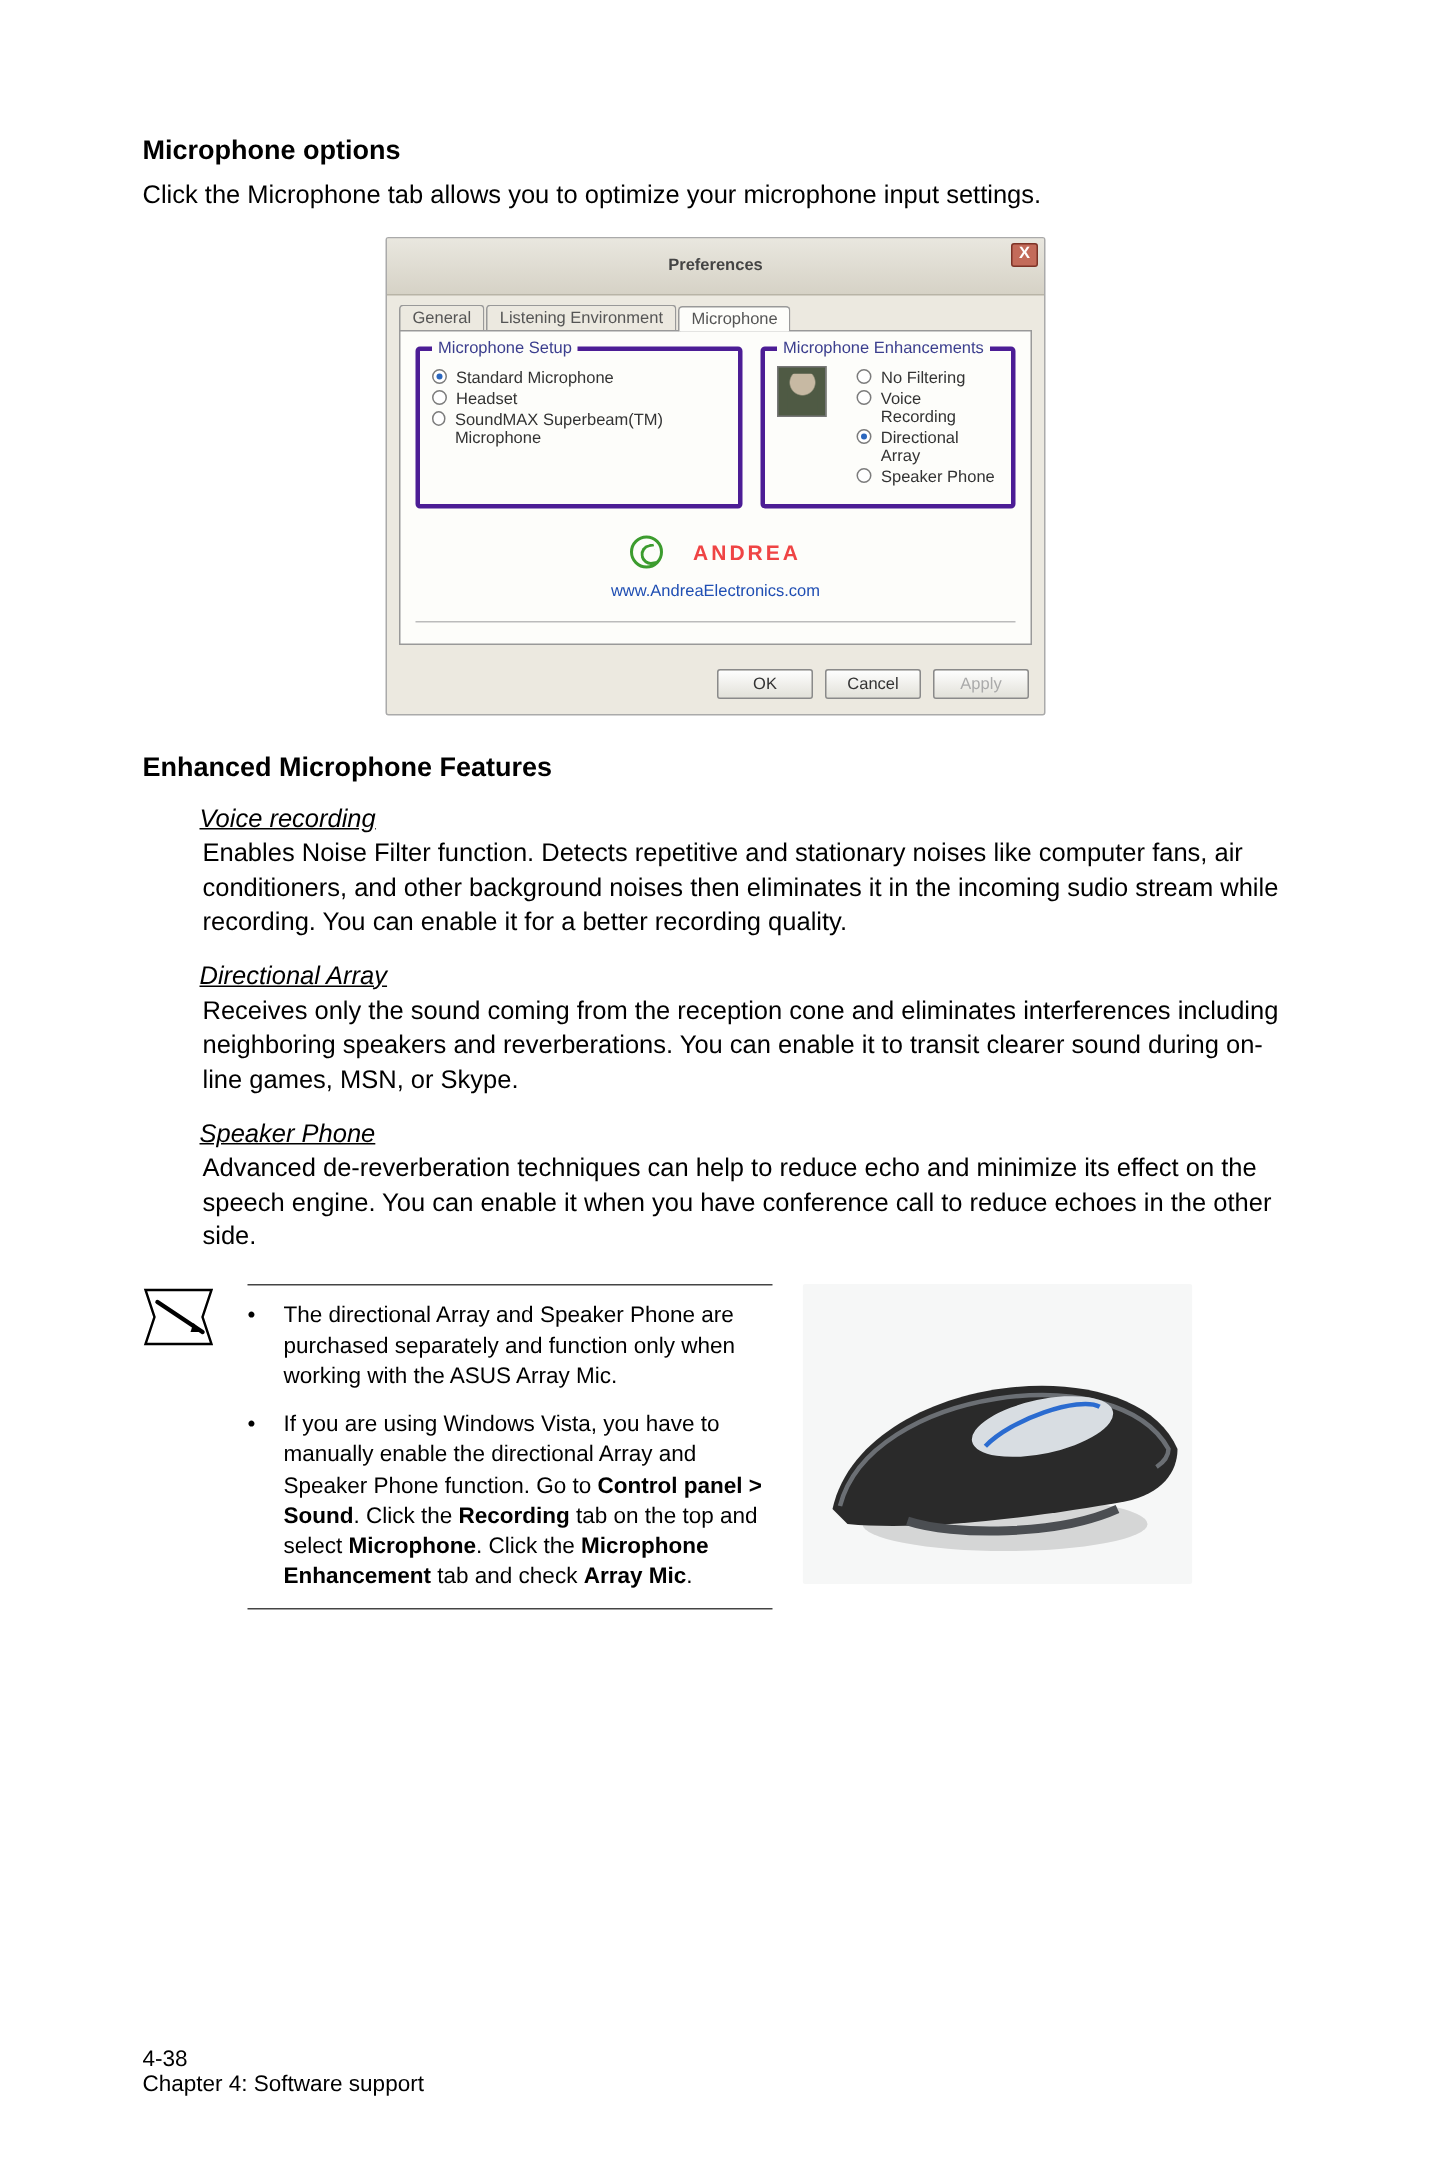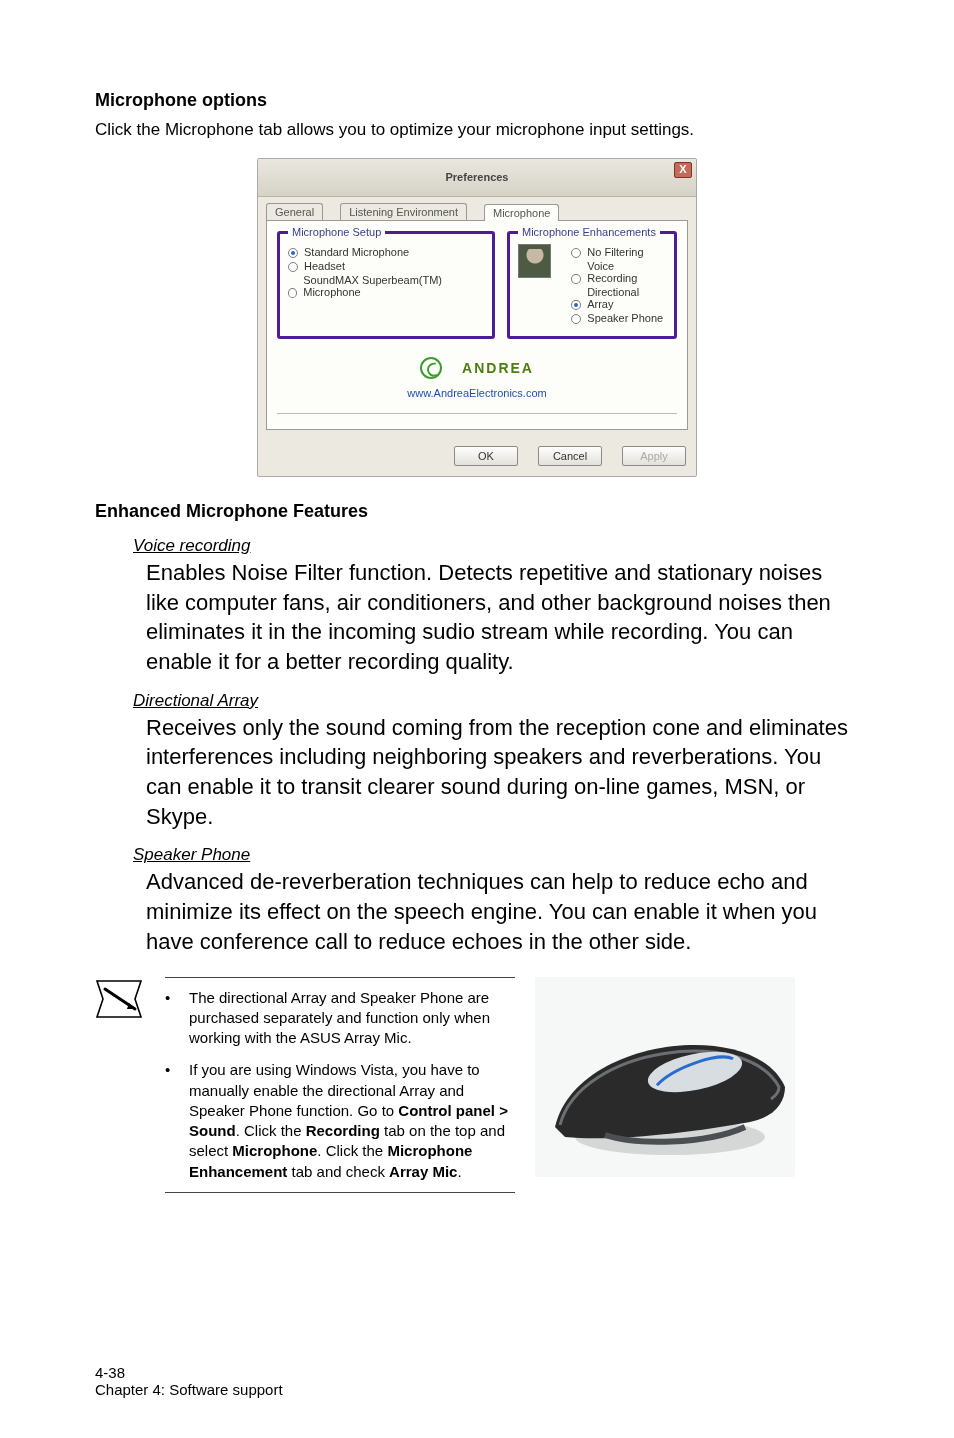--- a/index.html
+++ b/index.html
@@ -56,21 +56,21 @@
     border: 1px solid #7d3327;
     color: #fff;
     font-size: 11px;
     line-height: 13px;
     text-align: center;
     border-radius: 2px;
   }
   .tabs {
     display: flex;
     padding: 6px 8px 0 8px;
-    gap: 16px;
+    gap: 0;
   }
   .tab {
     border: 1px solid #999;
     border-bottom: none;
     background: #ece9e0;
     padding: 2px 8px;
     font-size: 11px;
     color: #555;
     border-top-left-radius: 3px;
     border-top-right-radius: 3px;
@@ -95,61 +95,61 @@
     position: absolute;
     top: -8px; left: 8px;
     background: #fdfdfa;
     padding: 0 4px;
     font-size: 11px;
     color: #3b3e8e;
   }
   .groups-row { display: flex; gap: 12px; }
   .group.left { flex: 1 1 220px; min-height: 90px; }
   .group.right { flex: 0 0 170px; min-height: 90px; display: flex; align-items: flex-start; gap: 20px; }
-  .radio-line { display: flex; align-items: flex-end; gap: 6px; font-size: 11px; color: #333; margin: 2px 0; }
+  .radio-line { display: flex; align-items: flex-start; gap: 6px; font-size: 11px; color: #333; margin: 2px 0; }
   .radio {
     width: 10px; height: 10px; border: 1px solid #7c7c7c; border-radius: 50%; display: inline-block;
     background: #fff; position: relative;
   }
   .radio.sel::after { content: ""; position: absolute; inset: 2px; background: #2a66be; border-radius: 50%; }
   .mic-thumb {
     width: 34px; height: 34px; background: #4f5a44; border: 1px solid #777; position: relative;
   }
   .mic-thumb::after{
     content:""; position:absolute; left:6px; top:4px; width:20px; height:26px;
     background: radial-gradient(circle at 10px 6px,#c7b9a3 0 8px,transparent 9px), #4f5a44;
     border-radius: 3px;
   }
   .andrea-row { margin-top: 18px; text-align: center; }
   .andrea-logo {
-    display: inline-flex; align-items:center; gap:20px; font-weight:bold; color:#4d7c0f; font-size:14px; letter-spacing: 2px;
+    display: inline-flex; align-items:center; gap:20px; font-weight:bold; color:#ef4444; font-size:14px; letter-spacing: 2px;
   }
   .andrea-ball { width:22px; height:22px; border:2px solid #3c9c2e; border-radius:50%; display:inline-block; position:relative; }
   .andrea-ball::after{content:"";position:absolute;left:5px;top:4px;width:8px;height:10px;border:2px solid #3c9c2e;border-right:none;border-radius: 8px 0 0 8px;transform:rotate(-10deg);}
   .andrea-link { margin-top:6px; font-size:11px; }
   .andrea-link span { color:#1f4eb3; }
 
   .sep-line {
     margin-top: 14px;
     border-top: 1px solid #bbb;
   }
   .dialog-buttons {
-    display:flex; justify-content:flex-end; gap:20px; padding: 8px 10px 10px 0;
+    display:flex; justify-content:flex-end; gap:8px; padding: 8px 10px 10px 0;
   }
   .btn {
     border:1px solid #8a8a8a; background:linear-gradient(#fefefe,#e2e1d9);
     font-size:11px; color:#333; width:64px; height:20px;
     display:inline-flex; align-items:center; justify-content:center;
     border-radius:2px;
   }
   .btn.disabled { color:#aaa; }
 
   .indent { padding-left: 38px; }
   h3.sub { font-size: 17px; font-style: italic; text-decoration: underline; font-weight: normal; margin: 14px 0 2px 0; }
-  p.body { font-size: 22px; margin: 0 0 10px 13px; line-height: 1.35; }
+  p.body { font-size: 17px; margin: 0 0 10px 2px; line-height: 1.35; }
 
   .note-block {
     margin-top: 20px;
     display: flex;
     align-items: flex-start;
     gap: 20px;
     padding-left: 0;
   }
   .note-icon {
     width: 50px; height: 44px; flex: 0 0 50px;

